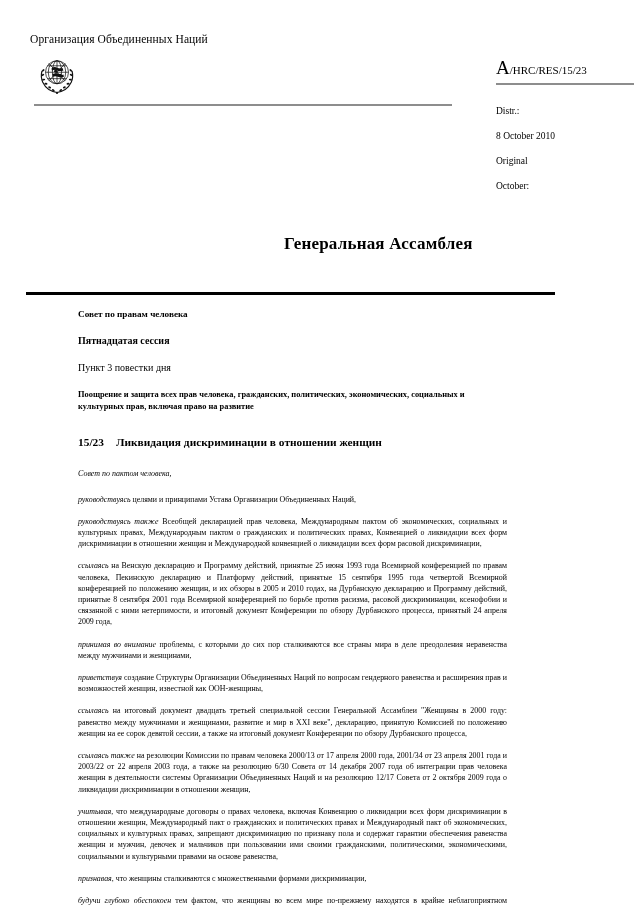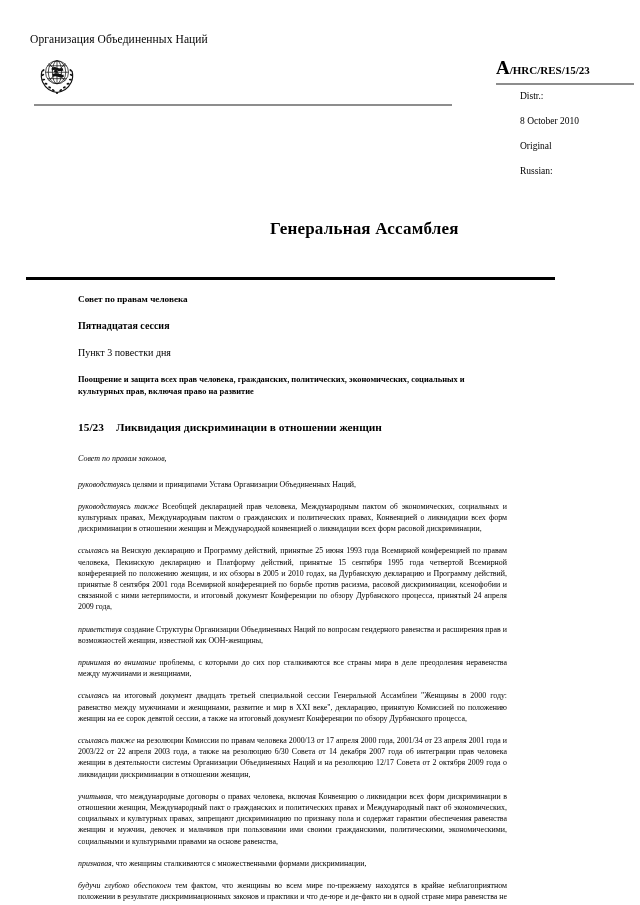--- a/index.html
+++ b/index.html
@@ -56,21 +56,20 @@
     height: 46px;
     margin-left: 4px;
     display: block;
   }
 
   .symbol {
     font-size: 12px;
     line-height: 14px;
     white-space: nowrap;
     margin-top: 6px;
-    font-weight: bold;
   }
   .symbol .big {
     font-size: 19px;
     line-height: 19px;
   }
   .symbol .rest {
     font-size: 11px;
   }
 
   
@@ -83,35 +82,34 @@
   .rule-thin-right {
     height: 2px;
     background: #8d8d8d;
     margin-top: 6px;
     width: 138px;
   }
 
   .distr-block {
     font-size: 9.5px;
     line-height: 11px;
-    padding-top: 6px;
-    margin-left: 24px;
+    padding-top: 21px;
   }
   .distr-block div {
     margin-bottom: 14px;
     white-space: nowrap;
   }
 
   .assembly-wrap {
     height: 86px;
     position: relative;
   }
   .assembly-title {
     position: absolute;
-    left: 240px;
+    left: 254px;
     top: 28px;
     font-size: 17px;
     font-weight: bold;
     letter-spacing: 0.2px;
     white-space: nowrap;
   }
 
   .rule-heavy {
     height: 2.5px;
     background: #000000;
@@ -218,21 +216,21 @@
 
       <div class="head-right">
         <div class="symbol">
           <span class="big">A</span><span class="rest">/HRC/RES/15/23</span>
         </div>
         <div class="rule-thin-right"></div>
         <div class="distr-block">
           <div>Distr.:</div>
           <div>8 October 2010</div>
           <div>Original</div>
-          <div>Russian:</div>
+          <div>October:</div>
         </div>
       </div>
     </div>
 
     <div class="assembly-wrap">
       <div class="assembly-title">Генеральная Ассамблея</div>
     </div>
   </div>
 
   <div class="rule-heavy"></div>
@@ -242,28 +240,28 @@
     <div class="council">Совет по правам человека</div>
     <div class="session">Пятнадцатая сессия</div>
     <div class="agenda">Пункт 3 повестки дня</div>
     <div class="promotion">Поощрение и защита всех прав человека, гражданских, политических, экономических, социальных и культурных прав, включая право на развитие</div>
 
 
     <div class="res-title">
       <span class="num">15/23</span><span>Ликвидация дискриминации в отношении женщин</span>
     </div>
 
-    <div class="lead-in">Совет по правам законов,</div>
+    <div class="lead-in">Совет по пактом человека,</div>
 
     <div id="preamble-host">
         <p class="para"><i>руководствуясь</i><span> целями и принципами Устава Организации Объединенных Наций,</span></p>
         <p class="para"><i>руководствуясь также</i><span> Всеобщей декларацией прав человека, Международным пактом об экономических, социальных и культурных правах, Международным пактом о гражданских и политических правах, Конвенцией о ликвидации всех форм дискриминации в отношении женщин и Международной конвенцией о ликвидации всех форм расовой дискриминации,</span></p>
         <p class="para"><i>ссылаясь</i><span> на Венскую декларацию и Программу действий, принятые 25 июня 1993 года Всемирной конференцией по правам человека, Пекинскую декларацию и Платформу действий, принятые 15 сентября 1995 года четвертой Всемирной конференцией по положению женщин, и их обзоры в 2005 и 2010 годах, на Дурбанскую декларацию и Программу действий, принятые 8 сентября 2001 года Всемирной конференцией по борьбе против расизма, расовой дискриминации, ксенофобии и связанной с ними нетерпимости, и итоговый документ Конференции по обзору Дурбанского процесса, принятый 24 апреля 2009 года,</span></p>
+        <p class="para"><i>принимая во внимание</i><span> проблемы, с которыми до сих пор сталкиваются все страны мира в деле преодоления неравенства между мужчинами и женщинами,</span></p>
         <p class="para"><i>приветствуя</i><span> создание Структуры Организации Объединенных Наций по вопросам гендерного равенства и расширения прав и возможностей женщин, известной как ООН-женщины,</span></p>
-        <p class="para"><i>принимая во внимание</i><span> проблемы, с которыми до сих пор сталкиваются все страны мира в деле преодоления неравенства между мужчинами и женщинами,</span></p>
         <p class="para"><i>ссылаясь</i><span> на итоговый документ двадцать третьей специальной сессии Генеральной Ассамблеи "Женщины в 2000 году: равенство между мужчинами и женщинами, развитие и мир в XXI веке", декларацию, принятую Комиссией по положению женщин на ее сорок девятой сессии, а также на итоговый документ Конференции по обзору Дурбанского процесса,</span></p>
         <p class="para"><i>ссылаясь также</i><span> на резолюции Комиссии по правам человека 2000/13 от 17 апреля 2000 года, 2001/34 от 23 апреля 2001 года и 2003/22 от 22 апреля 2003 года, а также на резолюцию 6/30 Совета от 14 декабря 2007 года об интеграции прав человека женщин в деятельности системы Организации Объединенных Наций и на резолюцию 12/17 Совета от 2 октября 2009 года о ликвидации дискриминации в отношении женщин,</span></p>
         <p class="para"><i>учитывая</i><span>, что международные договоры о правах человека, включая Конвенцию о ликвидации всех форм дискриминации в отношении женщин, Международный пакт о гражданских и политических правах и Международный пакт об экономических, социальных и культурных правах, запрещают дискриминацию по признаку пола и содержат гарантии обеспечения равенства женщин и мужчин, девочек и мальчиков при пользовании ими своими гражданскими, политическими, экономическими, социальными и культурными правами на основе равенства,</span></p>
         <p class="para"><i>признавая</i><span>, что женщины сталкиваются с множественными формами дискриминации,</span></p>
         <p class="para"><i>будучи глубоко обеспокоен</i><span> тем фактом, что женщины во всем мире по-прежнему находятся в крайне неблагоприятном положении в результате дискриминационных законов и практики и что де-юре и де-факто ни в одной стране мира равенства не достигнуто,</span></p>
       </div>
   </div>
 </div>
 
 </body></html>

